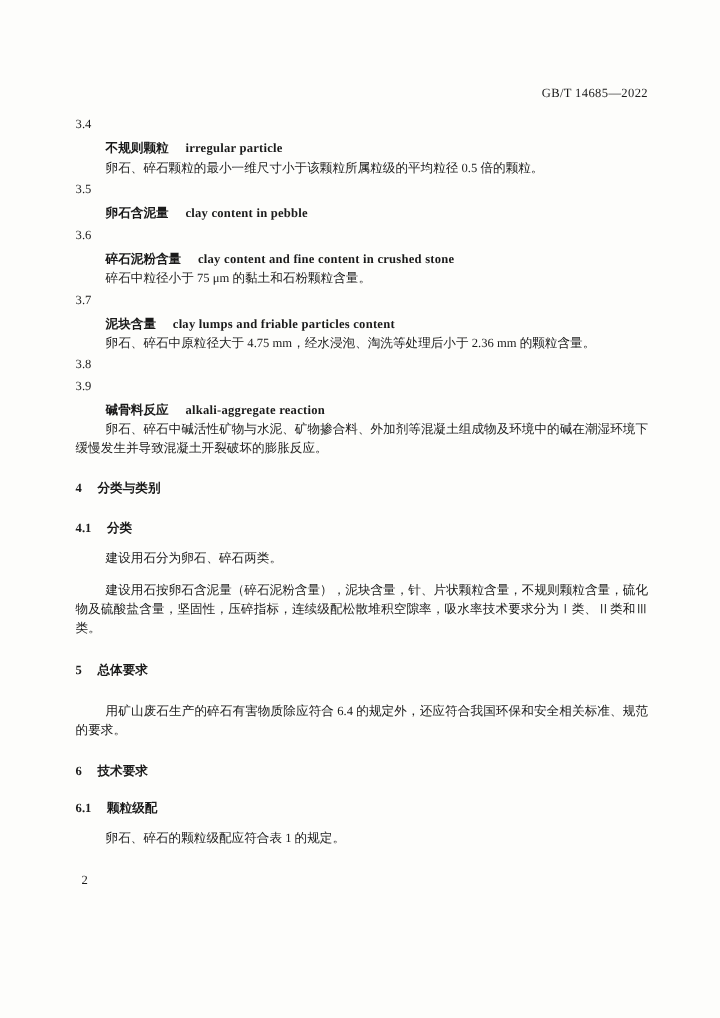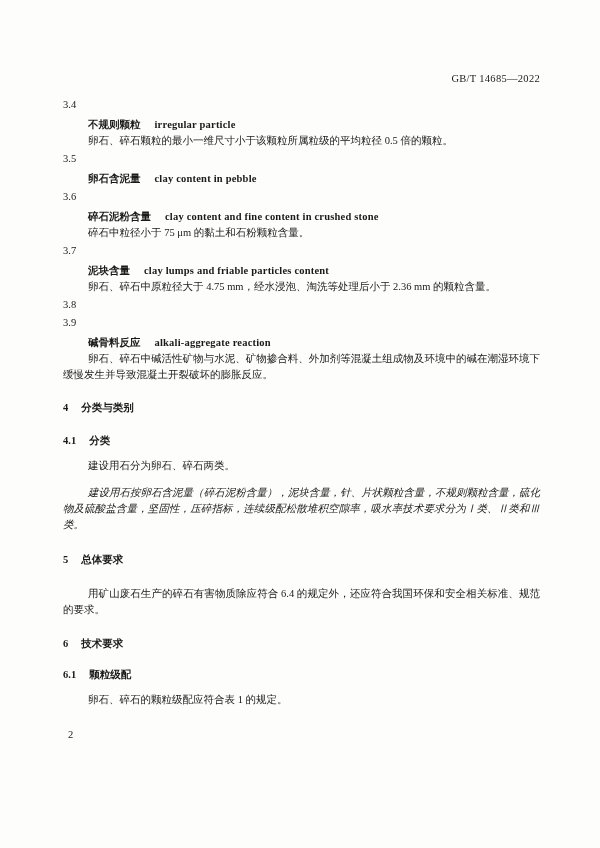--- a/index.html
+++ b/index.html
@@ -69,21 +69,21 @@
   .page-number {
     font-size: 10.5px;
     line-height: 16px;
     margin-left: 5px;
   }
   .mt0  { margin-top: 0; }
   .mt2  { margin-top: 2px; }
   .mt4  { margin-top: 4px; }
   .mt9  { margin-top: 9px; }
   .mt10 { margin-top: 10px; }
-  .mt11 { margin-top: 11px; font-style: italic; }
+  .mt11 { margin-top: 11px; }
   .mt15 { margin-top: 15px; }
   .mt17 { margin-top: 17px; }
   .mt18 { margin-top: 18px; }
   .mt19 { margin-top: 19px; }
 </style>
 </head>
 <body>
 
 <div class="page">
 

